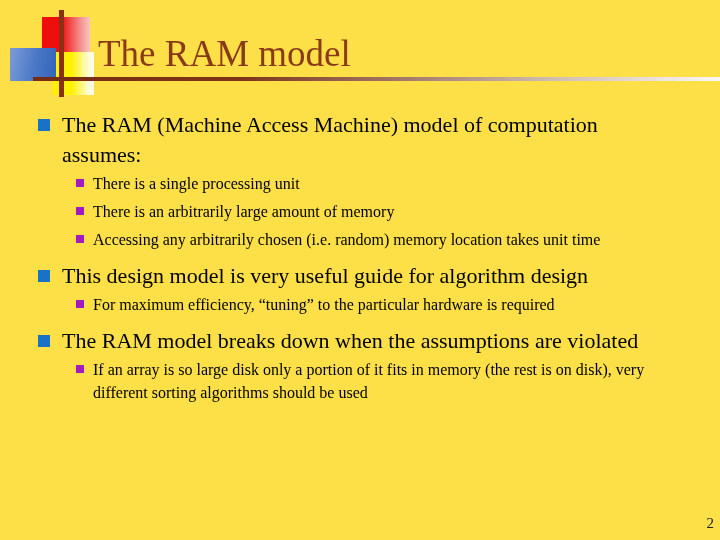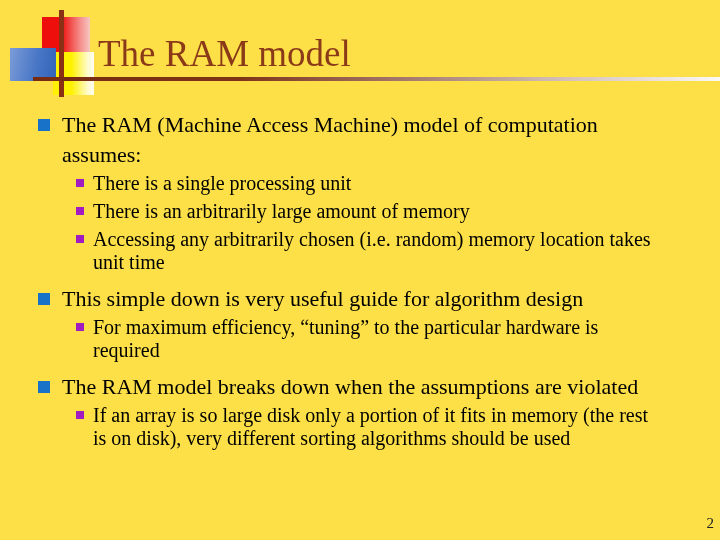--- a/index.html
+++ b/index.html
@@ -50,21 +50,21 @@
     font-size: 22px; line-height: 30px;
     max-width: 600px; color: var(--body-text, #000);
   }
   .b1 {
     position: absolute; left: 38px; top: 9px; width: 12px; height: 12px;
     background: var(--level1-bullet, #1873c8);
   }
   .l2-list { margin-bottom: 10px; }
   .l2-item { position: relative; padding-left: 93px; margin-bottom: 5px; }
   .l2-text {
-    font-size: 20px; line-height: 23px;
+    font-size: 16px; line-height: 23px;
     max-width: 560px; color: var(--body-text, #000);
   }
   .b2 {
     position: absolute; left: 76px; top: 7px; width: 8px; height: 8px;
     background: var(--level2-bullet, #a21bc2);
   }
 
   .page-num {
     position: absolute; right: 6px; top: 513px;
     font-size: 15px; line-height: 20px;
@@ -102,21 +102,21 @@
         <div class="l2-text">There is an arbitrarily large amount of memory</div>
       </div>
       <div class="l2-item">
         <span class="b2"></span>
         <div class="l2-text">Accessing any arbitrarily chosen (i.e. random) memory location takes unit time</div>
       </div>
     </div>
 
     <div class="l1-item">
       <span class="b1"></span>
-      <div class="l1-text">This simple down is very useful guide for algorithm design</div>
+      <div class="l1-text">This design model is very useful guide for algorithm design</div>
     </div>
     <div class="l2-list">
       <div class="l2-item">
         <span class="b2"></span>
         <div class="l2-text">For maximum efficiency, “tuning” to the particular hardware is required</div>
       </div>
     </div>
 
     <div class="l1-item">
       <span class="b1"></span>

